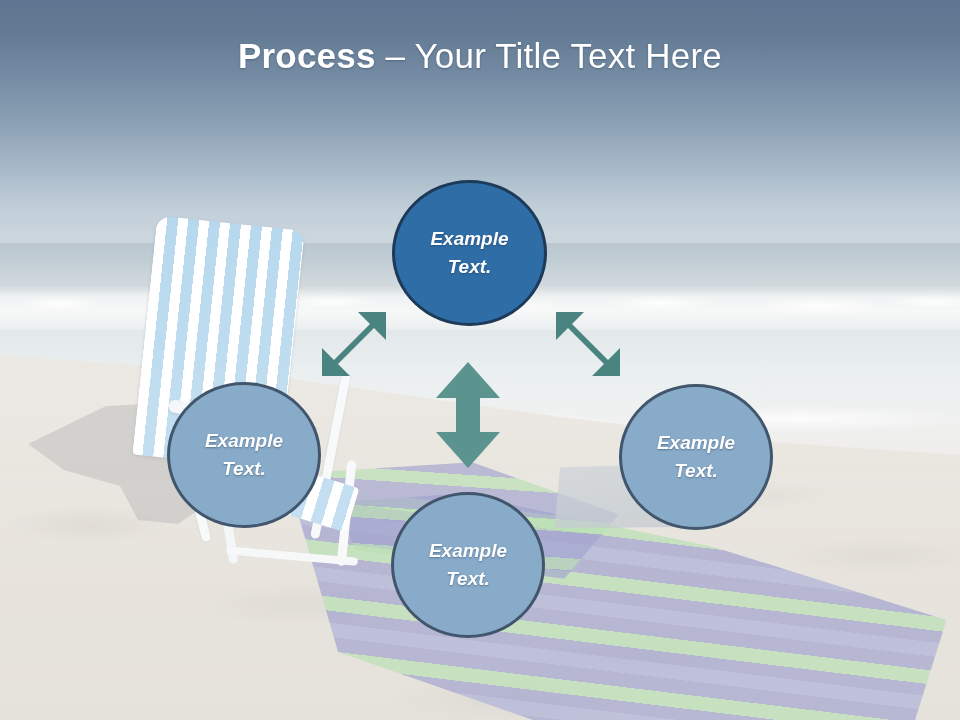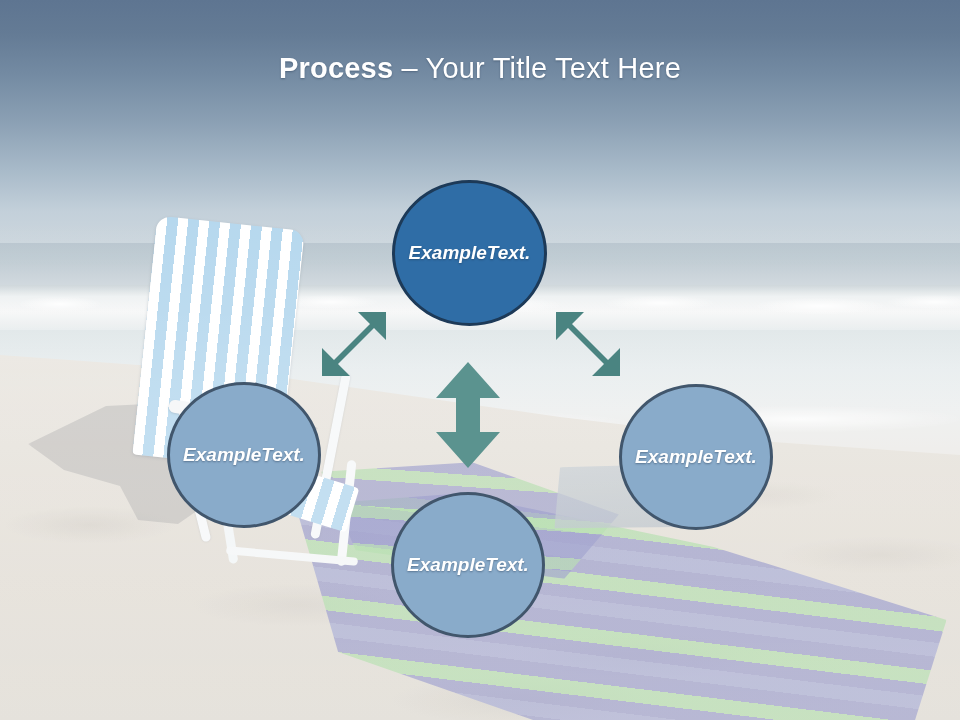--- a/index.html
+++ b/index.html
@@ -173,37 +173,38 @@
   .veil {
     background: linear-gradient(to bottom,
        rgba(255,255,255,0) 0%,
        rgba(255,255,255,0) 30%,
        rgba(255,255,255,.16) 55%,
        rgba(255,255,255,.22) 100%);
   }
 
   
   .title {
-    position: absolute; left: 0; top: 52px; width: 960px;
+    position: absolute; left: 0; top: 36px; width: 960px;
     text-align: center;
-    font-size: 29px;
+    font-size: 35px;
     color: #ffffff;
     letter-spacing: .2px;
     text-shadow: 0 1px 2px rgba(40,60,85,.45);
     white-space: nowrap;
   }
   .title .strong { font-weight: bold; }
   .title .light  { font-weight: normal; }
 
   
   .node {
     position: absolute;
     border-radius: 50%;
     box-sizing: border-box;
     display: flex;
+    flex-direction: column;
     align-items: center;
     justify-content: center;
     text-align: center;
     font-style: italic;
     font-weight: bold;
     color: #ffffff;
     font-size: 19px;
     line-height: 1.45;
     text-shadow: 0 1px 2px rgba(30,50,75,.45);
   }

